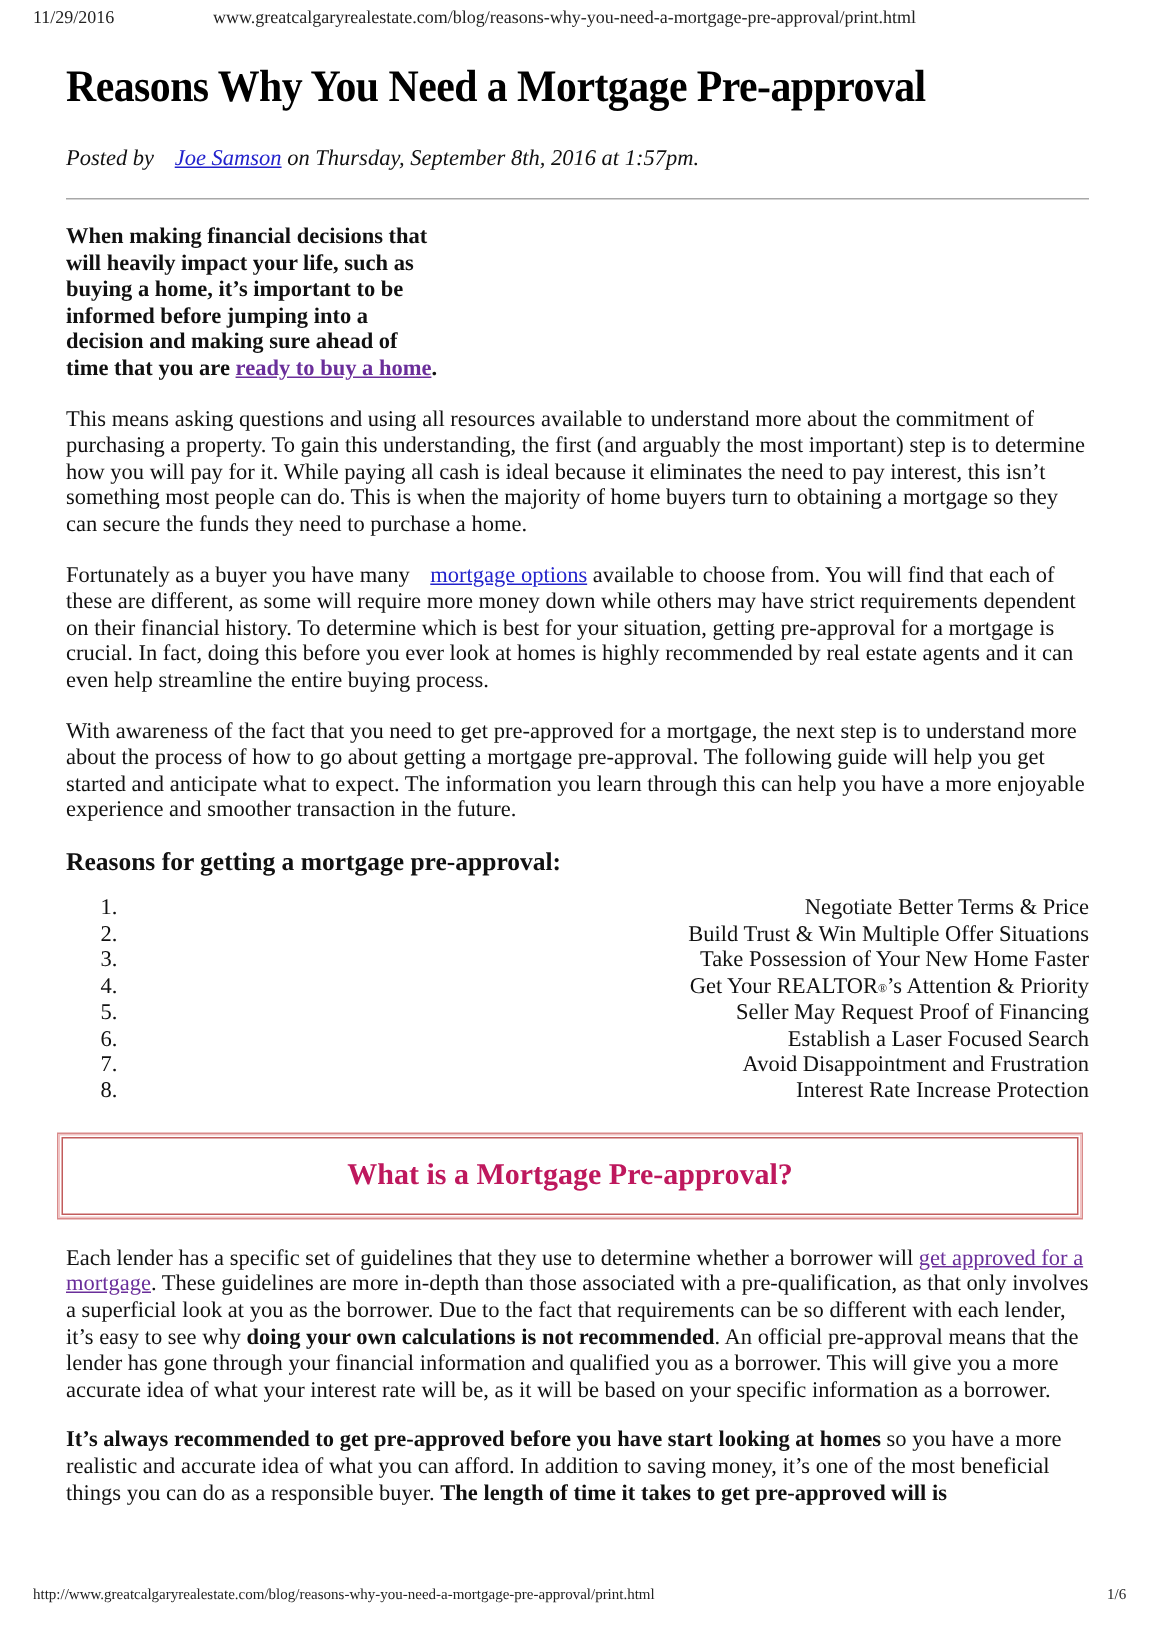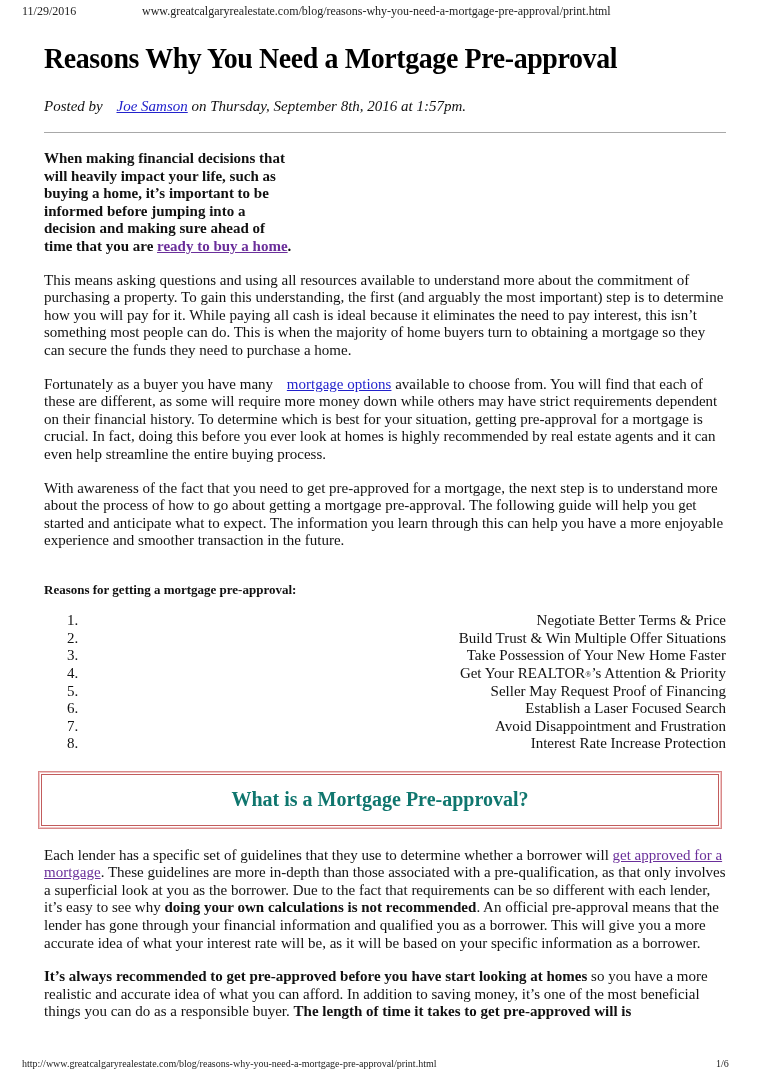--- a/index.html
+++ b/index.html
@@ -30,43 +30,43 @@
   hr.sep {
     border: 0; border-top: 1.5px solid #a8a8a8; margin: 16px 0 0 0; width: 682px;
   }
   .intro {
     margin-top: 17px; width: 250px; font-size: 15px; font-weight: bold;
     line-height: 17.6px;
   }
   p {
     margin: 16px 0 0 0; font-size: 15px; line-height: 17.6px; color: #111;
   }
-  .reasons-heading { margin-top: 31px; font-weight: bold; font-size: 13px; line-height: 17.6px; }
+  .reasons-heading { margin-top: 16px; font-weight: bold; font-size: 17px; line-height: 17.6px; }
   ol {
     margin: 14px 0 0 0; padding-left: 38px; font-size: 15px; line-height: 17.4px; text-align: right;
   }
   ol li { padding-left: 2px; }
   .reg { font-size: 8px; vertical-align: middle; }
   .section-box {
     position: relative; margin: 18px 0 0 -6px; width: 684px; height: 58px;
     border: 1px solid #d98a8a; padding: 2px; box-sizing: border-box;
   }
   .section-box .inner {
     width: 100%; height: 100%; border: 1px solid #c25c5c; box-sizing: border-box;
     display: flex; align-items: center; justify-content: center;
     outline: 1px solid #f0c4c4; outline-offset: 1px;
   }
   .section-box h2 {
-    margin: 0; font-size: 20px; font-weight: bold; color: #0f766e;
+    margin: 0; font-size: 20px; font-weight: bold; color: #be185d;
   }
   .print-footer {
     position: absolute; top: 1058px; left: 0; width: 768px; font-size: 10px; color: #222;
   }
   .print-footer .url { position: absolute; left: 22px; }
-  .print-footer .pages { position: absolute; left: 716px; }
+  .print-footer .pages { position: absolute; left: 738px; }
 </style>
 </head>
 <body>
 
 <div class="print-header">
   <span class="date">11/29/2016</span>
   <span class="url">www.greatcalgaryrealestate.com/blog/reasons-why-you-need-a-mortgage-pre-approval/print.html</span>
 </div>
 
 <div class="page">

